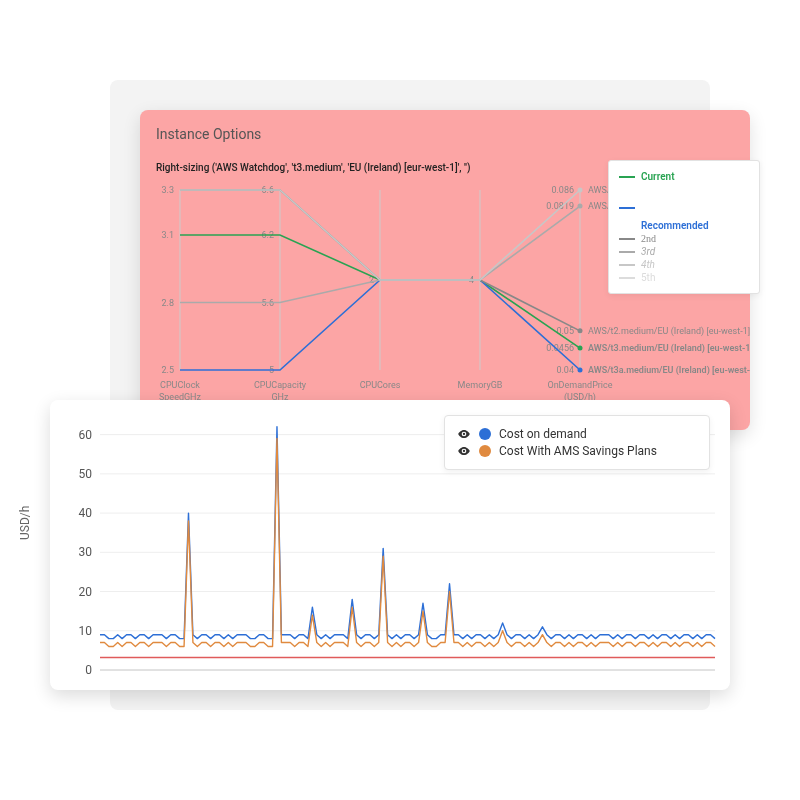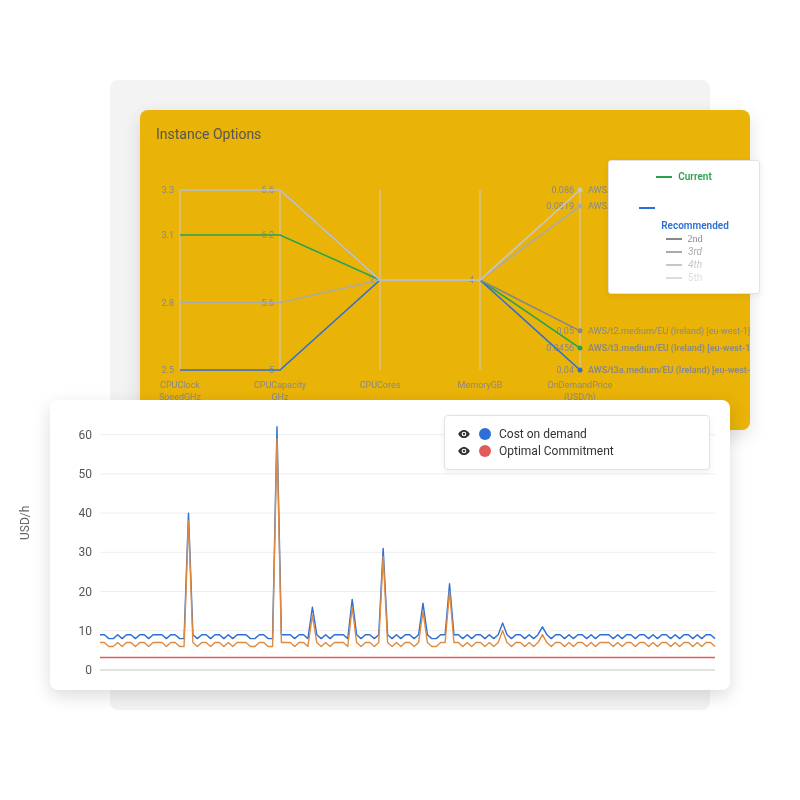--- a/index.html
+++ b/index.html
@@ -17,21 +17,21 @@
     left: 110px; top: 80px;
     width: 600px; height: 630px;
     background: #f3f3f3;
     border-radius: 8px;
   }
   
   .card-top {
     position: absolute;
     left: 140px; top: 110px;
     width: 610px; height: 320px;
-    background: #eab308;
+    background: #fca5a5;
     border-radius: 8px;
     box-shadow: 0 6px 18px rgba(0,0,0,0.12);
   }
   .card-title {
     position: absolute;
     left: 16px; top: 16px;
     font-size: 14px;
     color: #555;
   }
   .sub-title {
@@ -61,21 +61,21 @@
     position: absolute;
     right: -10px; top: 50px;
     width: 130px;
     background: #fff;
     border: 1px solid #e2e2e2;
     border-radius: 3px;
     padding: 8px 10px;
     font-size: 10px;
     box-shadow: 0 2px 6px rgba(0,0,0,0.06);
   }
-  .legend-top .row { display: flex; align-items: center; gap: 6px; margin: 2px 0; justify-content: center; }
+  .legend-top .row { display: flex; align-items: center; gap: 6px; margin: 2px 0; }
   .legend-top .dash { width: 16px; height: 0; border-top: 2px solid; }
 
   
   .card-bottom {
     position: absolute;
     left: 50px; top: 400px;
     width: 680px; height: 290px;
     background: #fff;
     border-radius: 8px;
     box-shadow: 0 6px 18px rgba(0,0,0,0.14);
@@ -117,20 +117,21 @@
   .legend-bottom .eye { width: 14px; height: 14px; }
   .legend-bottom .swatch { width: 12px; height: 12px; border-radius: 50%; }
 </style>
 </head>
 <body>
 
 <div class="backdrop"></div>
 
 <div class="card-top">
   <div class="card-title">Instance Options</div>
+  <div class="sub-title">Right-sizing ('AWS Watchdog', 't3.medium', 'EU (Ireland) [eur-west-1]', '')</div>
   <svg id="parcoords">
       <line x1="40" y1="20" x2="40" y2="200" class="axis-line"></line>
       <text x="34" y="203" text-anchor="end" class="tick-label">2.5</text>
       <text x="34" y="135.50000000000006" text-anchor="end" class="tick-label">2.8</text>
       <text x="34" y="67.99999999999994" text-anchor="end" class="tick-label">3.1</text>
       <text x="34" y="23" text-anchor="end" class="tick-label">3.3</text>
       <text x="40" y="218" text-anchor="middle" class="axis-label">CPUClock</text>
       <text x="40" y="230" text-anchor="middle" class="axis-label">SpeedGHz</text>
       <line x1="140" y1="20" x2="140" y2="200" class="axis-line"></line>
       <text x="134" y="203" text-anchor="end" class="tick-label">5</text>
@@ -223,18 +224,18 @@
         <svg class="eye" viewBox="0 0 24 24">
           <path fill="#333" d="M12 5c-5 0-9 4.5-10 7 1 2.5 5 7 10 7s9-4.5 10-7c-1-2.5-5-7-10-7zm0 11a4 4 0 1 1 0-8 4 4 0 0 1 0 8zm0-6a2 2 0 1 0 0 4 2 2 0 0 0 0-4z"></path>
         </svg>
         <div class="swatch" style="background: rgb(45, 111, 214);"></div>
         <span>Cost on demand</span>
       </div>
       <div class="row">
         <svg class="eye" viewBox="0 0 24 24">
           <path fill="#333" d="M12 5c-5 0-9 4.5-10 7 1 2.5 5 7 10 7s9-4.5 10-7c-1-2.5-5-7-10-7zm0 11a4 4 0 1 1 0-8 4 4 0 0 1 0 8zm0-6a2 2 0 1 0 0 4 2 2 0 0 0 0-4z"></path>
         </svg>
-        <div class="swatch" style="background: rgb(224, 91, 91);"></div>
-        <span>Optimal Commitment</span>
+        <div class="swatch" style="background: rgb(224, 138, 63);"></div>
+        <span>Cost With AMS Savings Plans</span>
       </div>
     </div>
 </div>
 <div class="ylabel">USD/h</div>
 
 </body></html>

